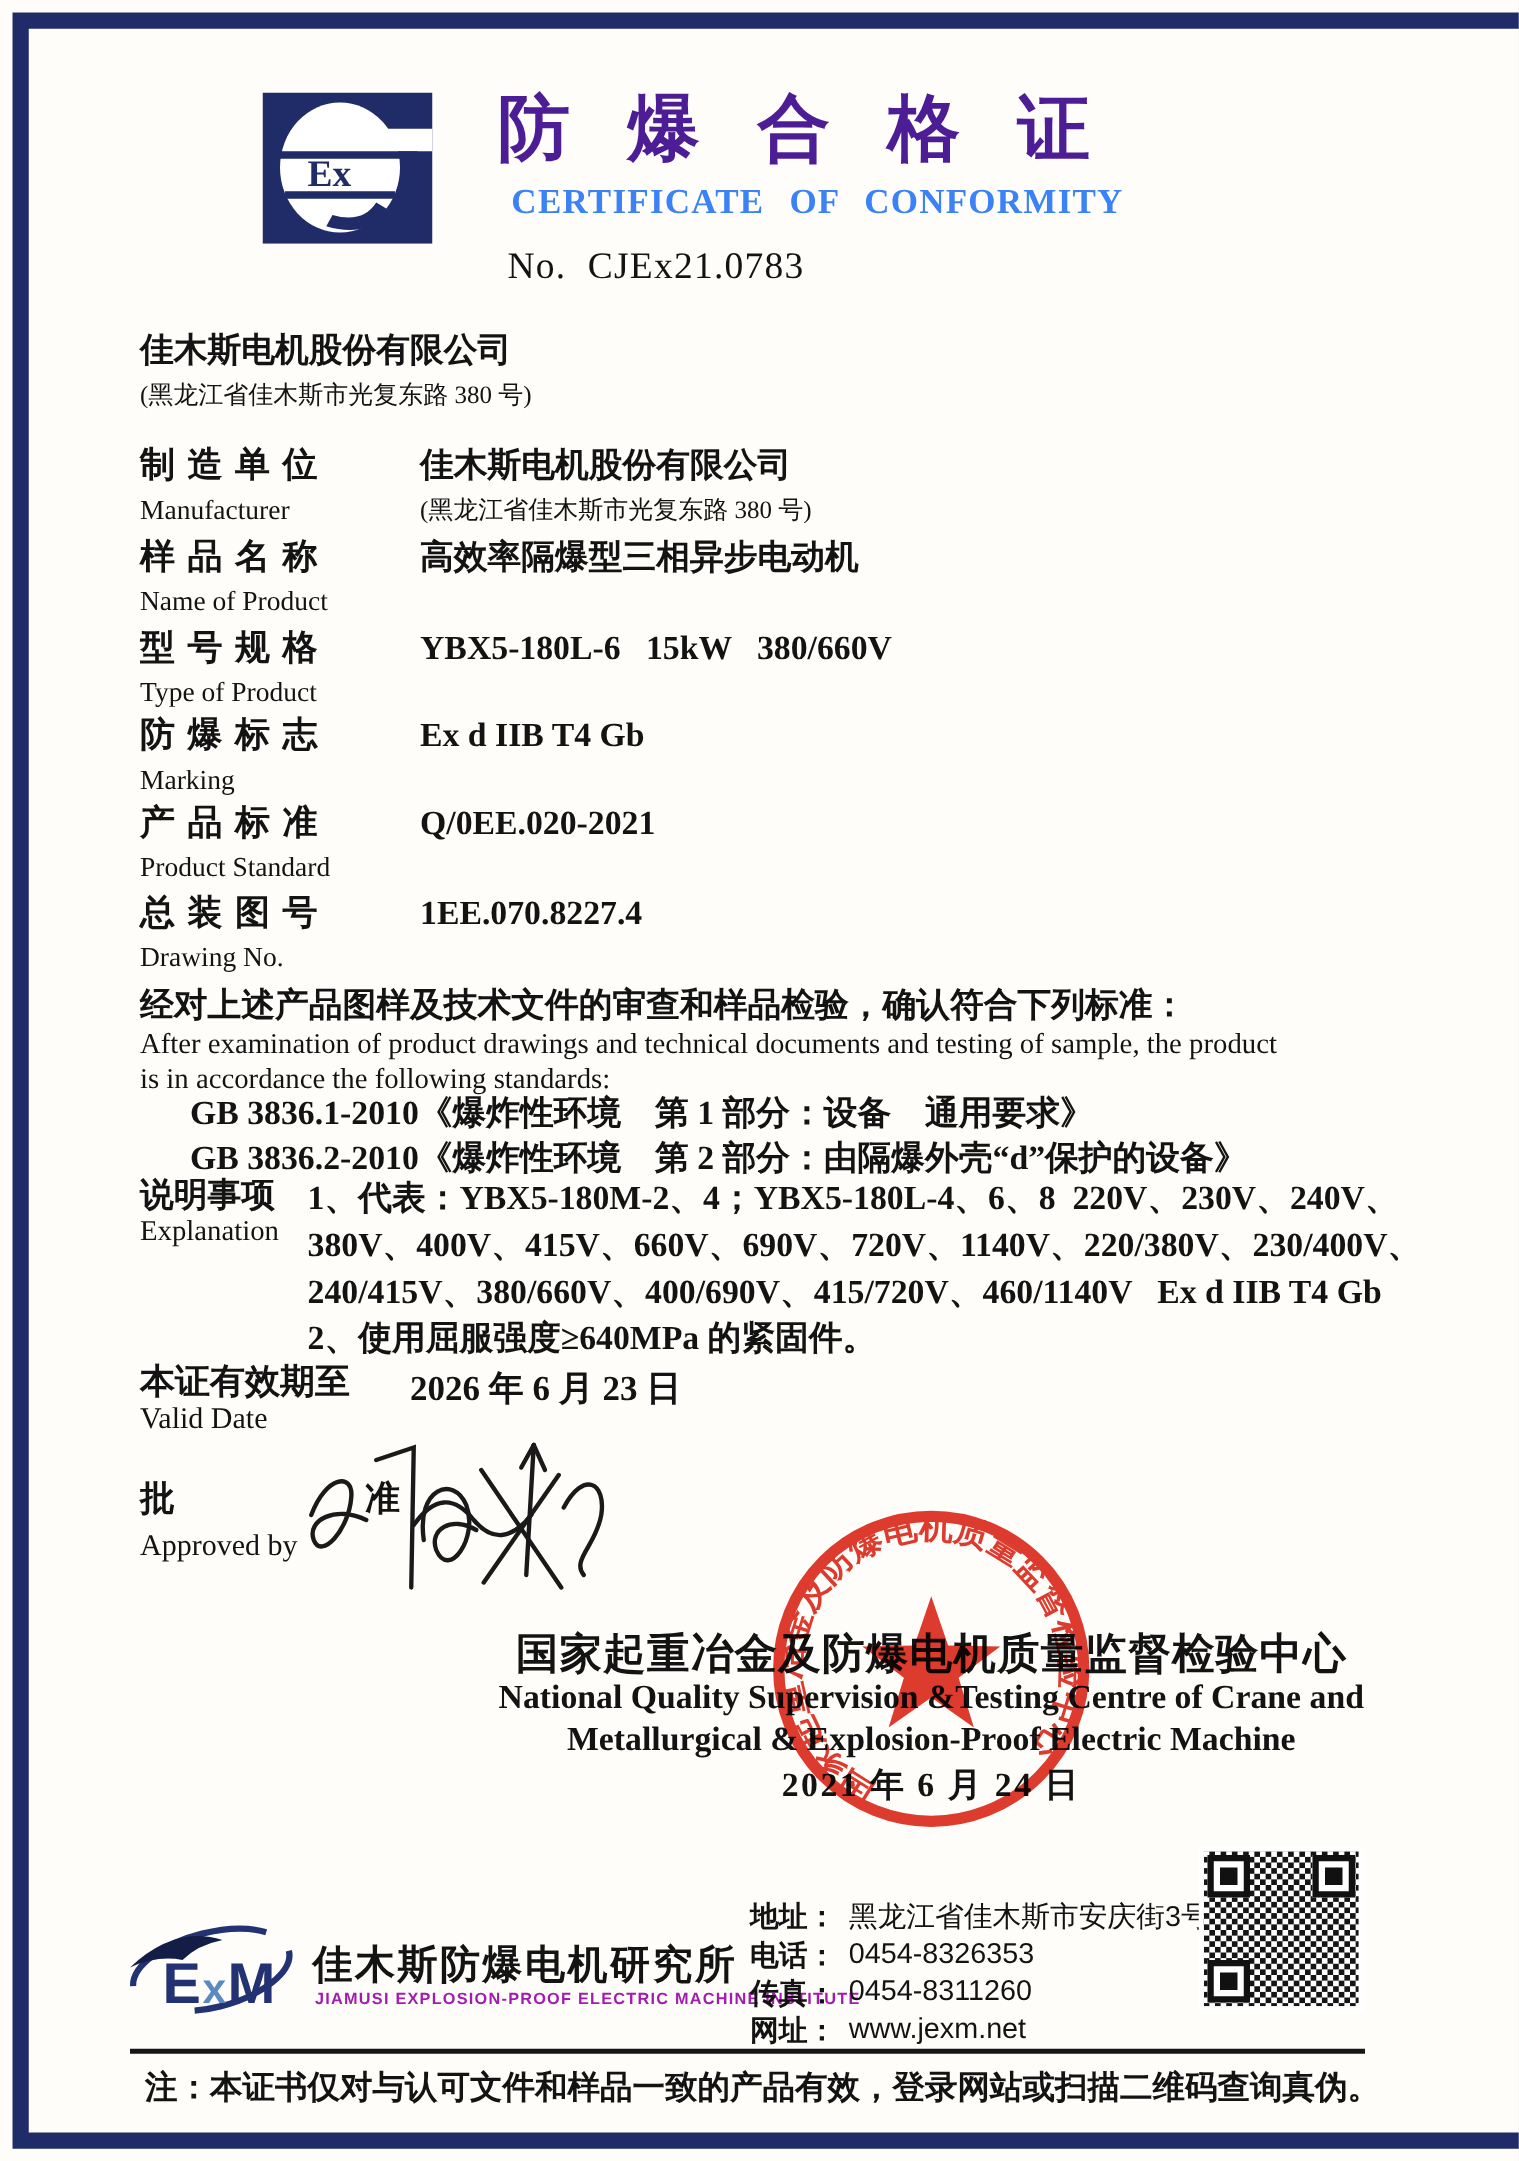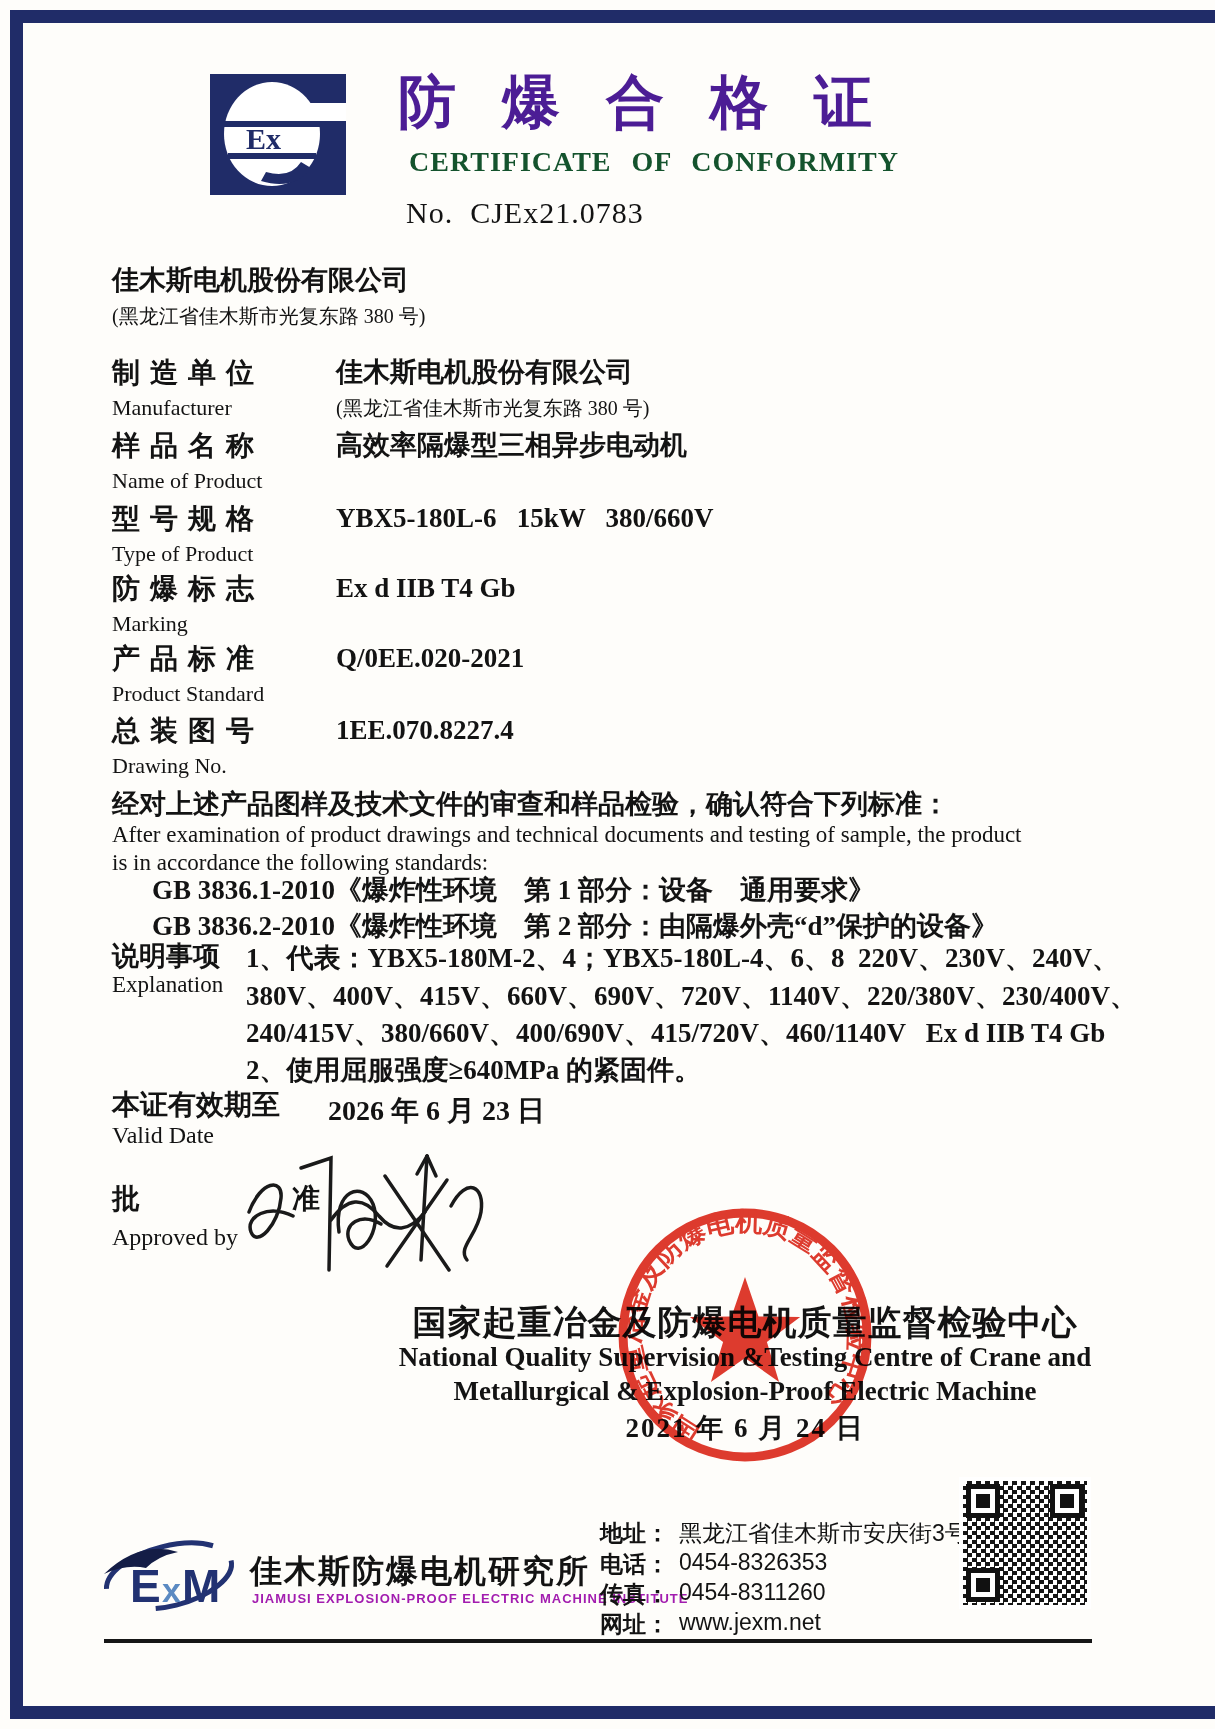--- a/index.html
+++ b/index.html
@@ -12,21 +12,21 @@
   .frame{position:absolute;inset:10px;border:13px solid #202c68;}
 
   
   .ex-logo{position:absolute;left:210px;top:74px;width:136px;height:121px;}
   .title-cn{
     position:absolute;left:398px;top:74px;
     font-size:58px;font-weight:bold;color:#4c1d95;letter-spacing:46px;white-space:pre;line-height:1;
   }
   .title-en{
     position:absolute;left:398px;top:146px;width:512px;text-align:center;
-    font-size:28px;font-weight:bold;color:#14532d;letter-spacing:1px;word-spacing:12px;white-space:pre;
+    font-size:28px;font-weight:bold;color:#3b82f6;letter-spacing:1px;word-spacing:12px;white-space:pre;
   }
   .cert-no{position:absolute;left:406px;top:196px;font-size:30px;letter-spacing:1px;white-space:pre;}
 
   
   .field{position:absolute;left:112px;display:flex;align-items:flex-start;}
   .flabel{width:224px;flex:none;}
   .fcn{font-weight:bold;font-size:28px;line-height:1.1;letter-spacing:10px;white-space:pre;}
   .fen{font-size:22px;line-height:1.1;margin-top:7px;white-space:pre;}
   .fv{font-weight:bold;font-size:27px;line-height:1.1;white-space:pre;}
   .fs{font-size:20px;line-height:1.1;margin-top:9px;white-space:pre;}
@@ -235,13 +235,14 @@
     <span class="cval">www.jexm.net</span>
   </div>
 
   <div class="qr">
     <div class="finder f-tl"></div>
     <div class="finder f-tr"></div>
     <div class="finder f-bl"></div>
   </div>
 
   <div class="rule"></div>
+  <div class="note">注：本证书仅对与认可文件和样品一致的产品有效，登录网站或扫描二维码查询真伪。</div>
 </div>
 
 </body></html>

